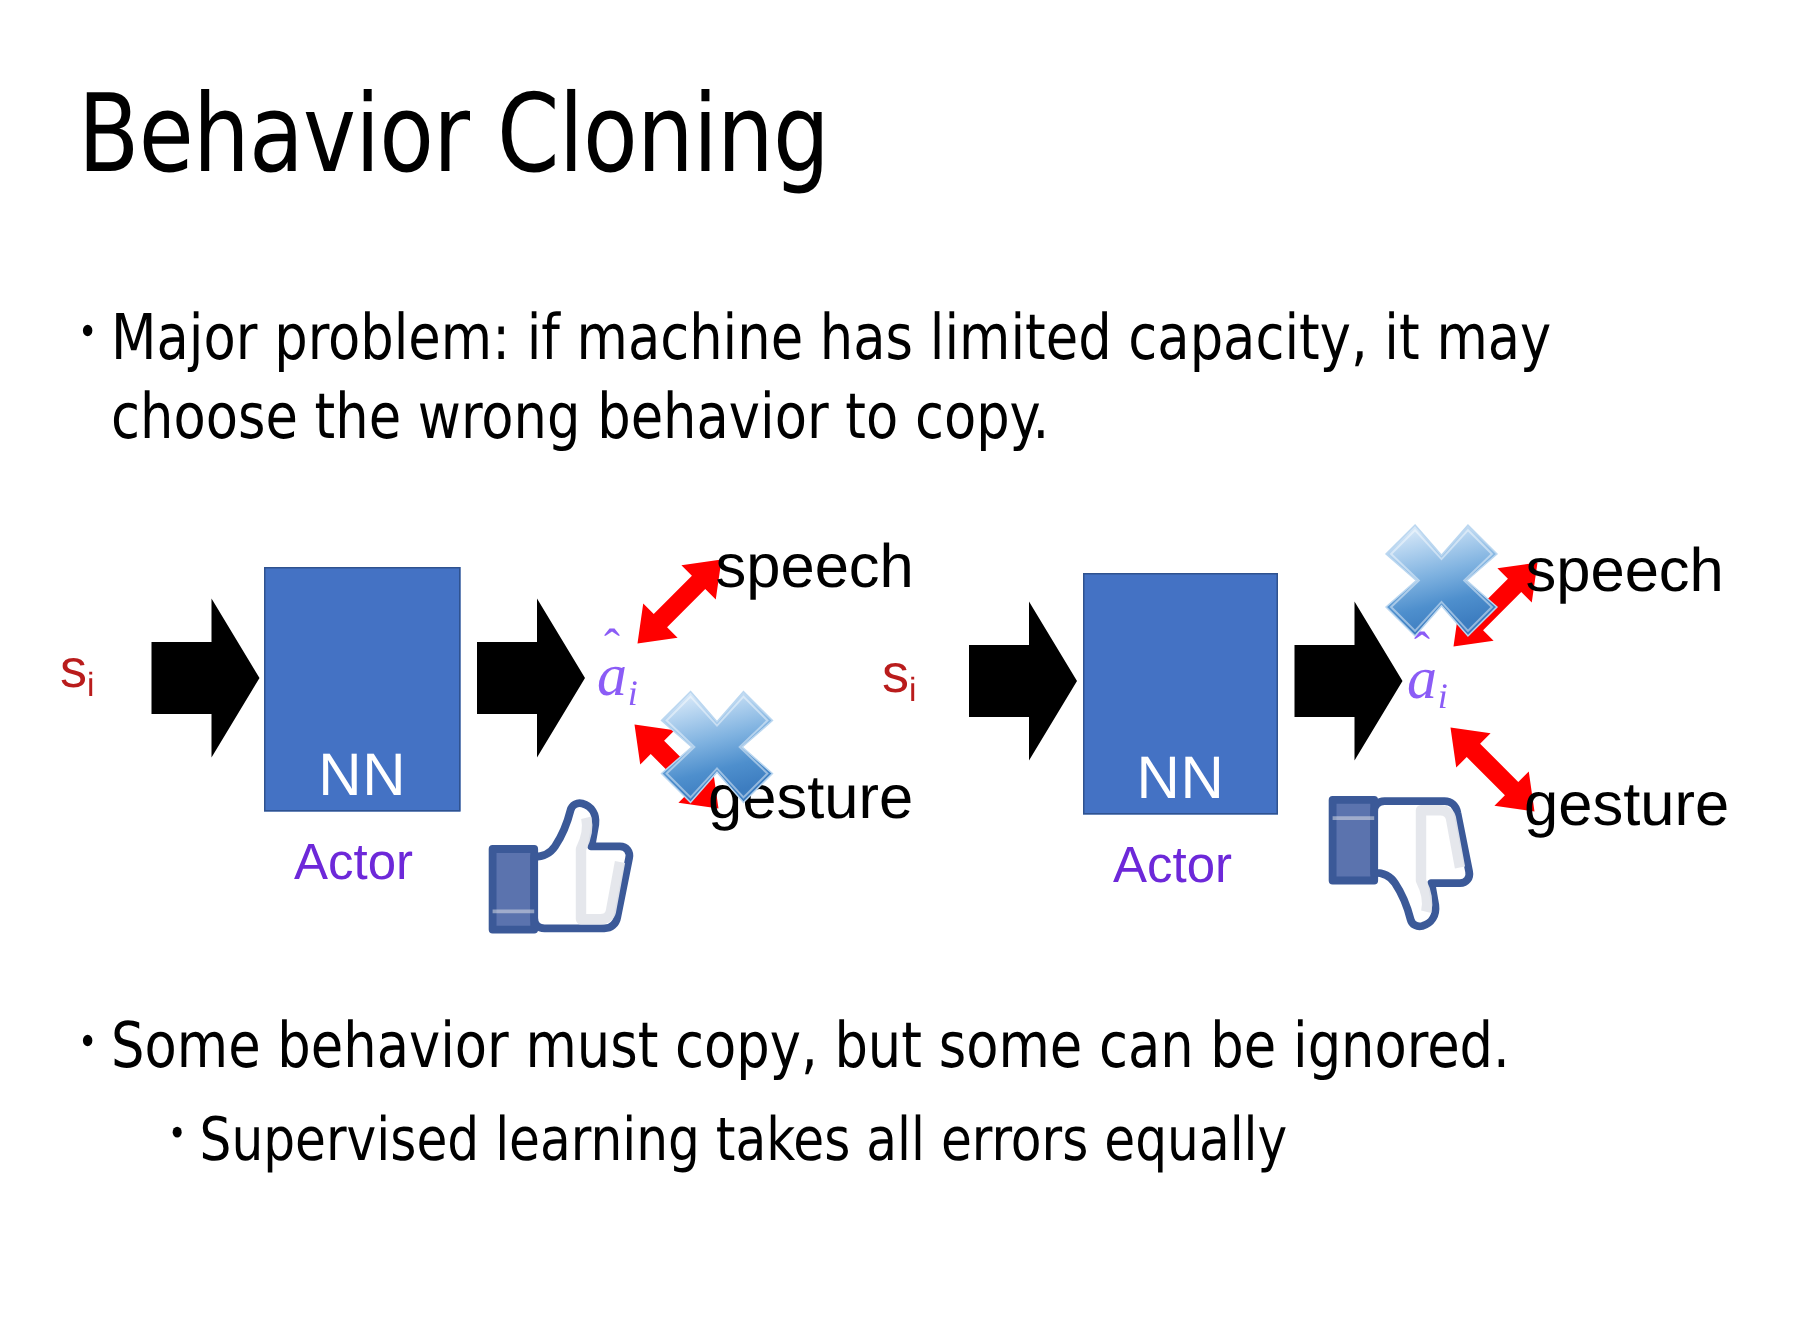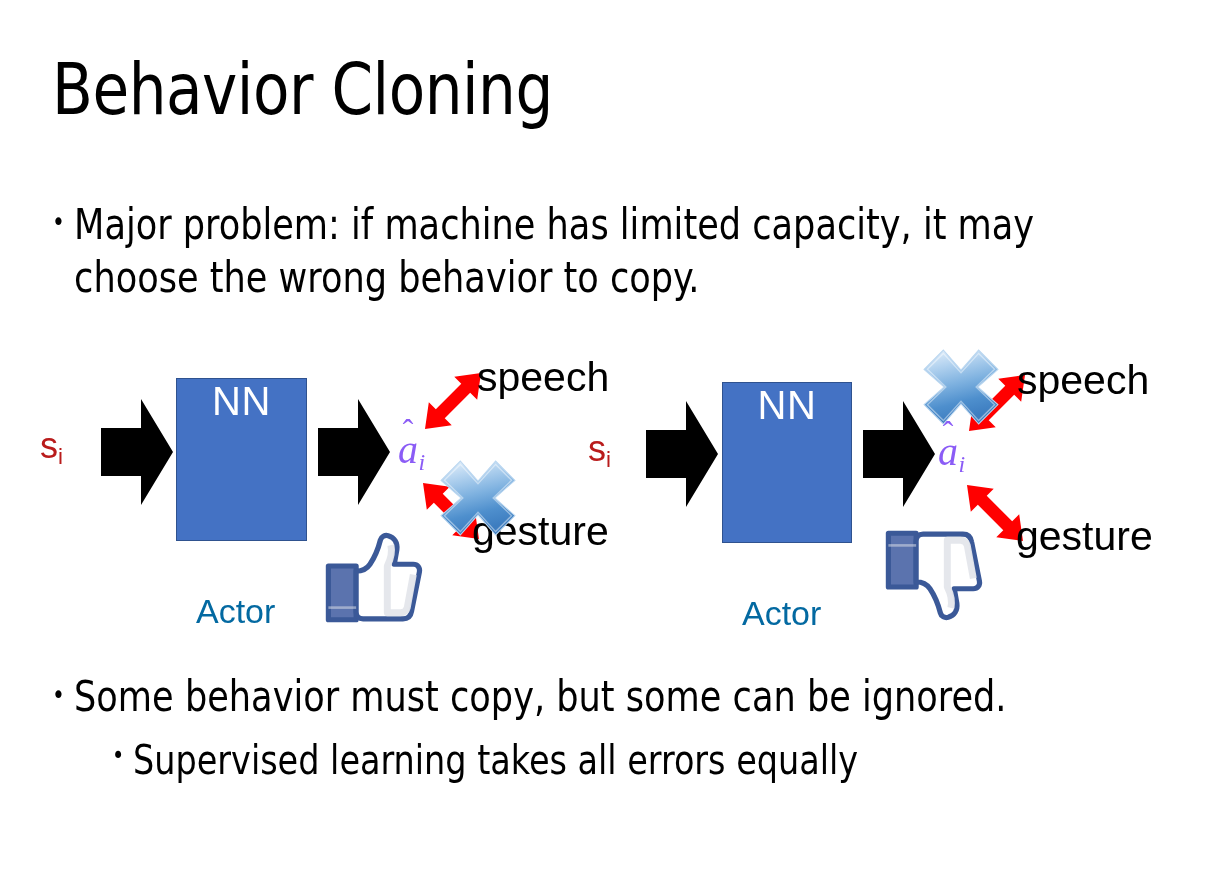--- a/index.html
+++ b/index.html
@@ -94,38 +94,37 @@
     width: 1210px;
     height: 892px;
   }
 
   .nn-box {
     position: absolute;
     background: #4472C4;
     border: 1px solid #2F528F;
     box-sizing: border-box;
     display: flex;
-    align-items: flex-start;
+    align-items: flex-end;
     justify-content: center;
   }
   .nn-label {
     color: #FFFFFF;
     font-family: "Liberation Sans", sans-serif;
     font-size: 40px;
     font-weight: 400;
     letter-spacing: 0.5px;
   }
 
   .actor-label {
     position: absolute;
     font-family: "Liberation Sans", sans-serif;
     font-size: 34px;
-    color: #0369a1;
-    white-space: nowrap;
-    margin-top: 36px;
+    color: #6d28d9;
+    white-space: nowrap;
   }
 
   .s-label {
     position: absolute;
     font-family: "Liberation Sans", sans-serif;
     font-size: 36px;
     color: #b91c1c;
     white-space: nowrap;
   }
   .s-label sub {

